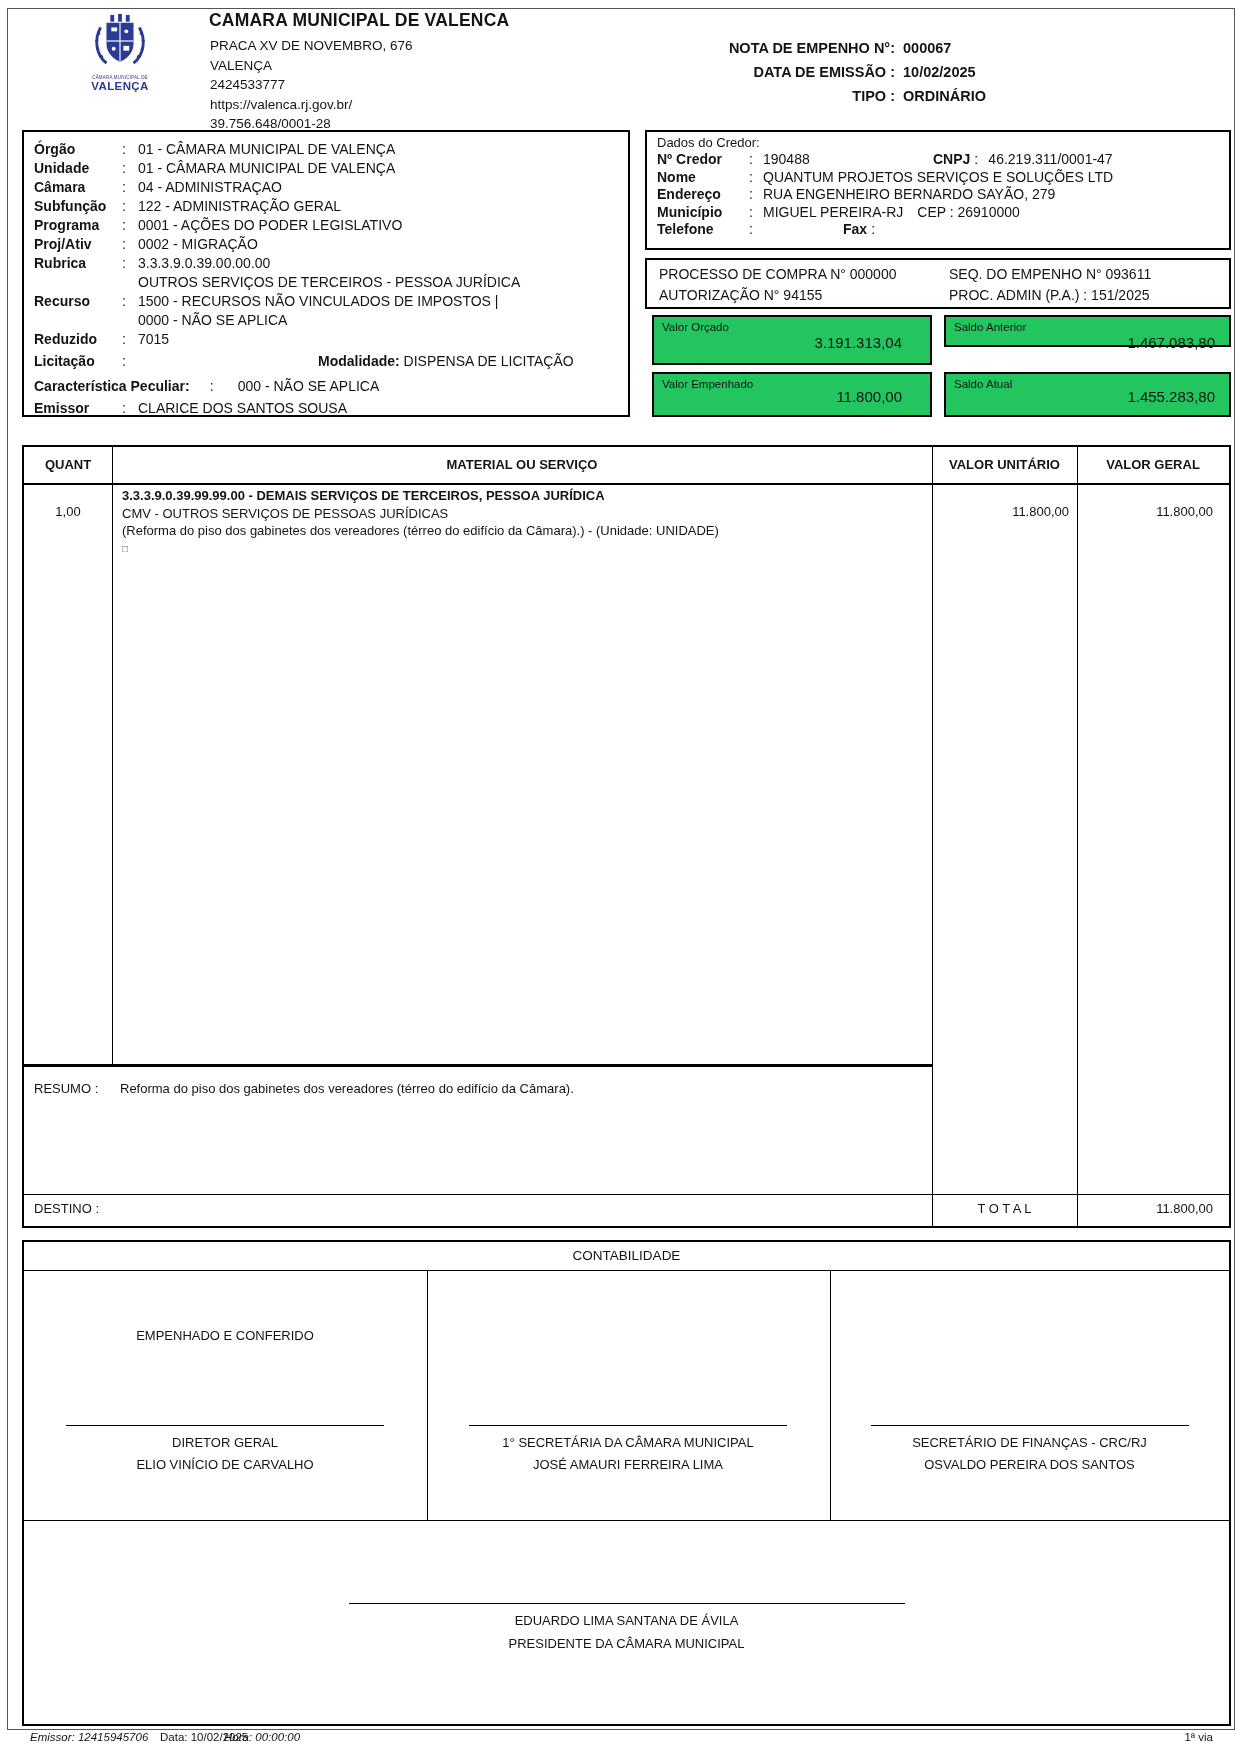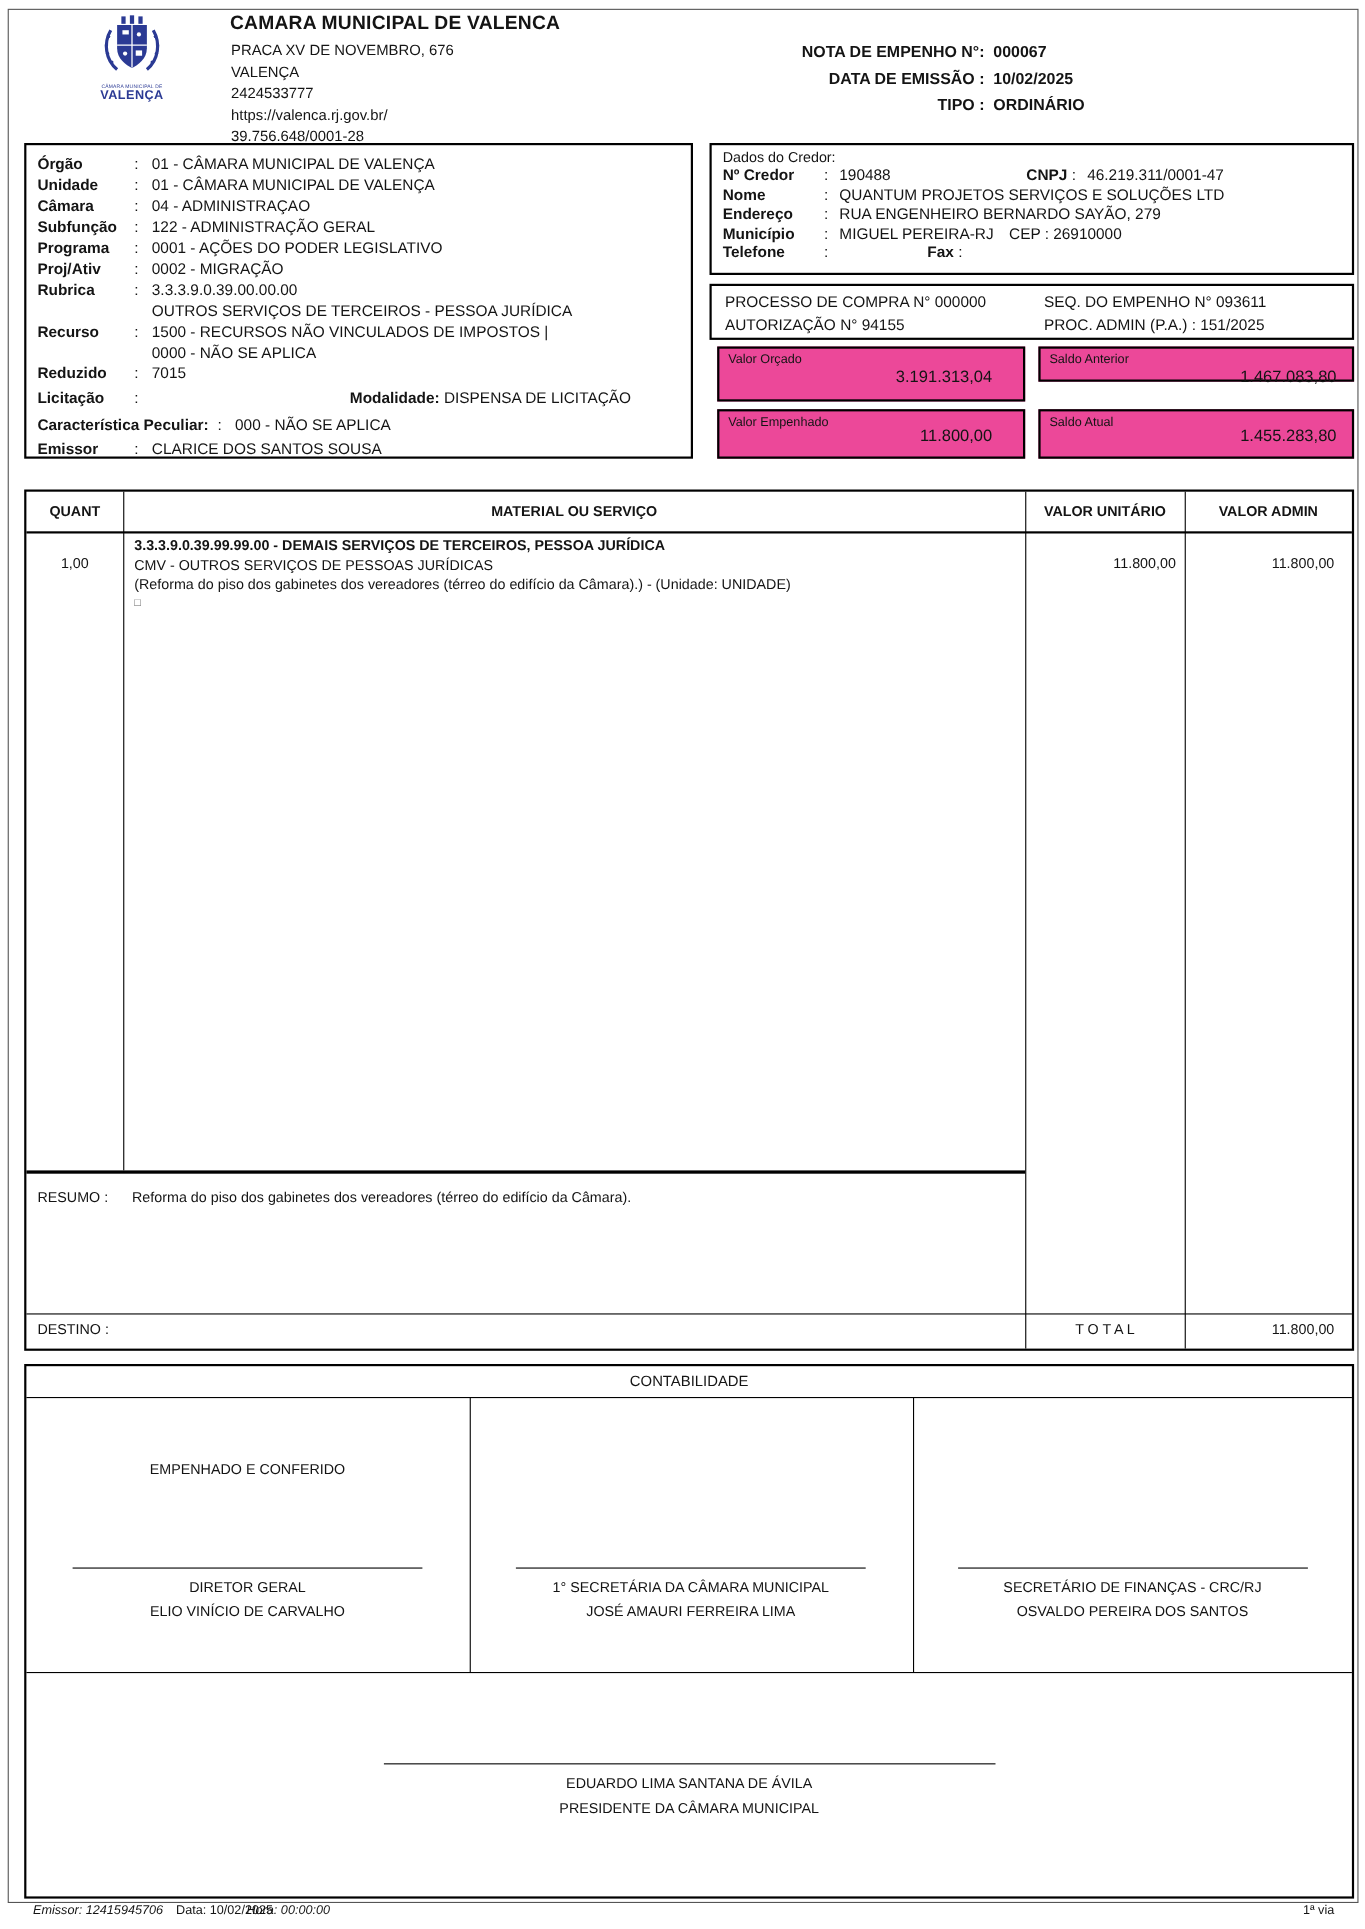--- a/index.html
+++ b/index.html
@@ -19,21 +19,21 @@
   .hr-val{font-weight:bold;margin-left:8px;width:160px;text-align:left;}
 
   
   .budget-box{position:absolute;left:22px;top:130px;width:608px;height:287px;border:2px solid #000;
               box-sizing:border-box;padding:8px 10px 0 10px;}
   .b-row{display:flex;line-height:19px;font-size:14px;}
   .b-label{width:88px;font-weight:bold;flex:none;}
   .b-colon{width:16px;flex:none;}
   .b-value{flex:1;}
   .b-row.sp{margin-top:3px;}
-  .b-row.sp2{margin-top:6px;}
+  .b-row.sp2{margin-top:6px;gap:12px;}
   .b-wide-label{font-weight:bold;padding-right:8px;}
   .mod-label{font-weight:bold;}
 
   
   .cred-box{position:absolute;left:645px;top:130px;width:586px;height:120px;border:2px solid #000;
             box-sizing:border-box;padding:3px 10px 0 10px;}
   .cred-title{font-size:13px;line-height:16px;}
   .c-row{display:flex;line-height:17.5px;font-size:14px;}
   .c-label{width:92px;font-weight:bold;flex:none;}
   .c-colon{width:14px;flex:none;}
@@ -41,21 +41,21 @@
   .c-val-sm{width:80px;flex:none;}
   .cep-text{margin-left:14px;}
 
   
   .proc-box{position:absolute;left:645px;top:258px;width:586px;height:51px;border:2px solid #000;
             box-sizing:border-box;padding:4px 12px 0 12px;}
   .p-row{display:flex;line-height:21px;font-size:14px;}
   .p-left{width:290px;flex:none;}
 
   
-  .vbox{position:absolute;border:2px solid #000;box-sizing:border-box;background:#ec4899;}
+  .vbox{position:absolute;border:2px solid #000;box-sizing:border-box;background:#22c55e;}
   .v-label{position:absolute;left:8px;top:4px;font-size:11.5px;}
   .v-amount{position:absolute;font-size:15px;}
 
   
   .items{position:absolute;left:22px;top:445px;width:1209px;height:783px;border:2px solid #000;box-sizing:border-box;}
   .items .line{position:absolute;background:#000;}
   .th-cell{position:absolute;top:0;height:36px;line-height:36px;text-align:center;font-weight:bold;font-size:13px;}
   .hdr-bottom{position:absolute;left:0;top:36px;width:1205px;height:2px;background:#000;}
   .quant-val{position:absolute;left:0;top:57px;width:88px;text-align:center;font-size:13px;}
   .mat-text{position:absolute;left:98px;top:40px;width:795px;font-size:13px;line-height:17.5px;}
@@ -293,21 +293,21 @@
   </div>
   <div class="vbox" style="left:944px;top:372px;width:287px;height:45px;">
     <span class="v-label">Saldo Atual</span>
     <span class="v-amount" style="right:14px;top:14px;">1.455.283,80</span>
   </div>
 
   <div class="items">
     <span class="th-cell" style="left:0;width:88px;">QUANT</span>
     <span class="th-cell" style="left:88px;width:820px;">MATERIAL OU SERVIÇO</span>
     <span class="th-cell" style="left:908px;width:145px;">VALOR UNITÁRIO</span>
-    <span class="th-cell" style="left:1053px;width:152px;">VALOR ADMIN</span>
+    <span class="th-cell" style="left:1053px;width:152px;">VALOR GERAL</span>
     <div class="hdr-bottom"></div>
 
     <div class="line" style="left:88px;top:0;width:1px;height:617px;"></div>
     <div class="line" style="left:908px;top:0;width:1px;height:779px;"></div>
     <div class="line" style="left:1053px;top:0;width:1px;height:779px;"></div>
 
     <span class="quant-val">1,00</span>
     <div class="mat-text">
       <div class="mat-l1">3.3.3.9.0.39.99.99.00 - DEMAIS SERVIÇOS DE TERCEIROS, PESSOA JURÍDICA</div>
       <div>CMV - OUTROS SERVIÇOS DE PESSOAS JURÍDICAS</div>

